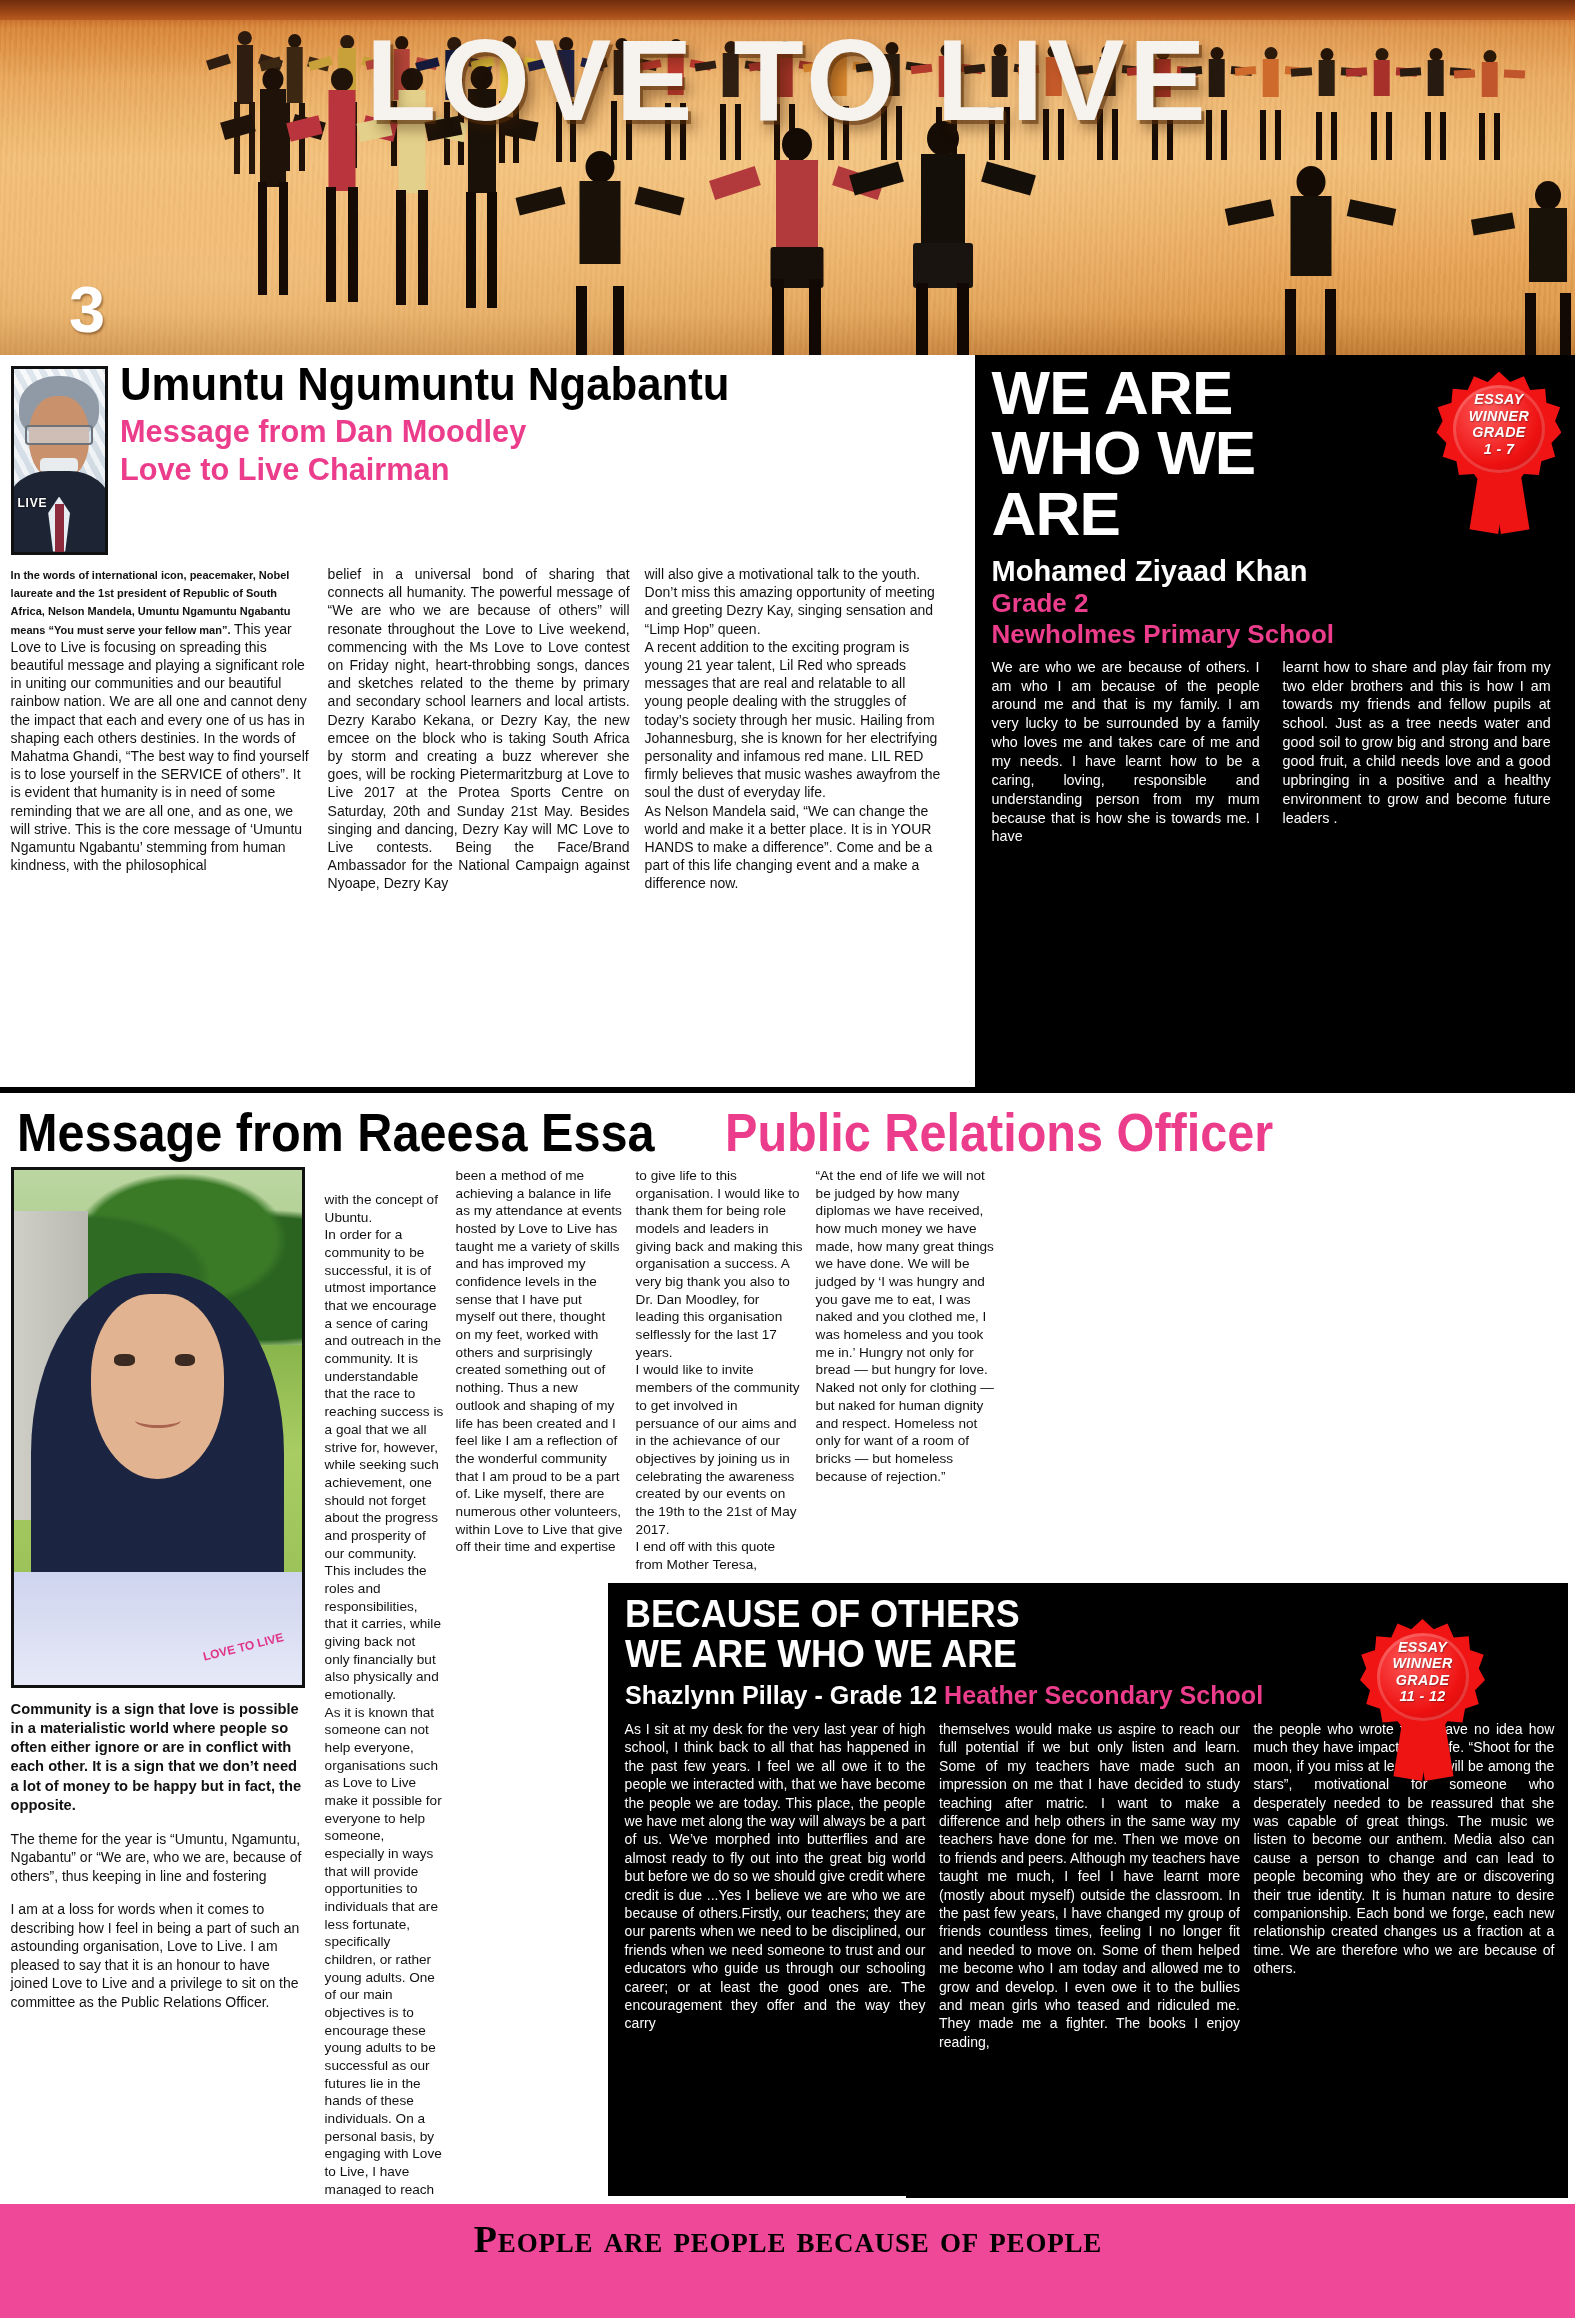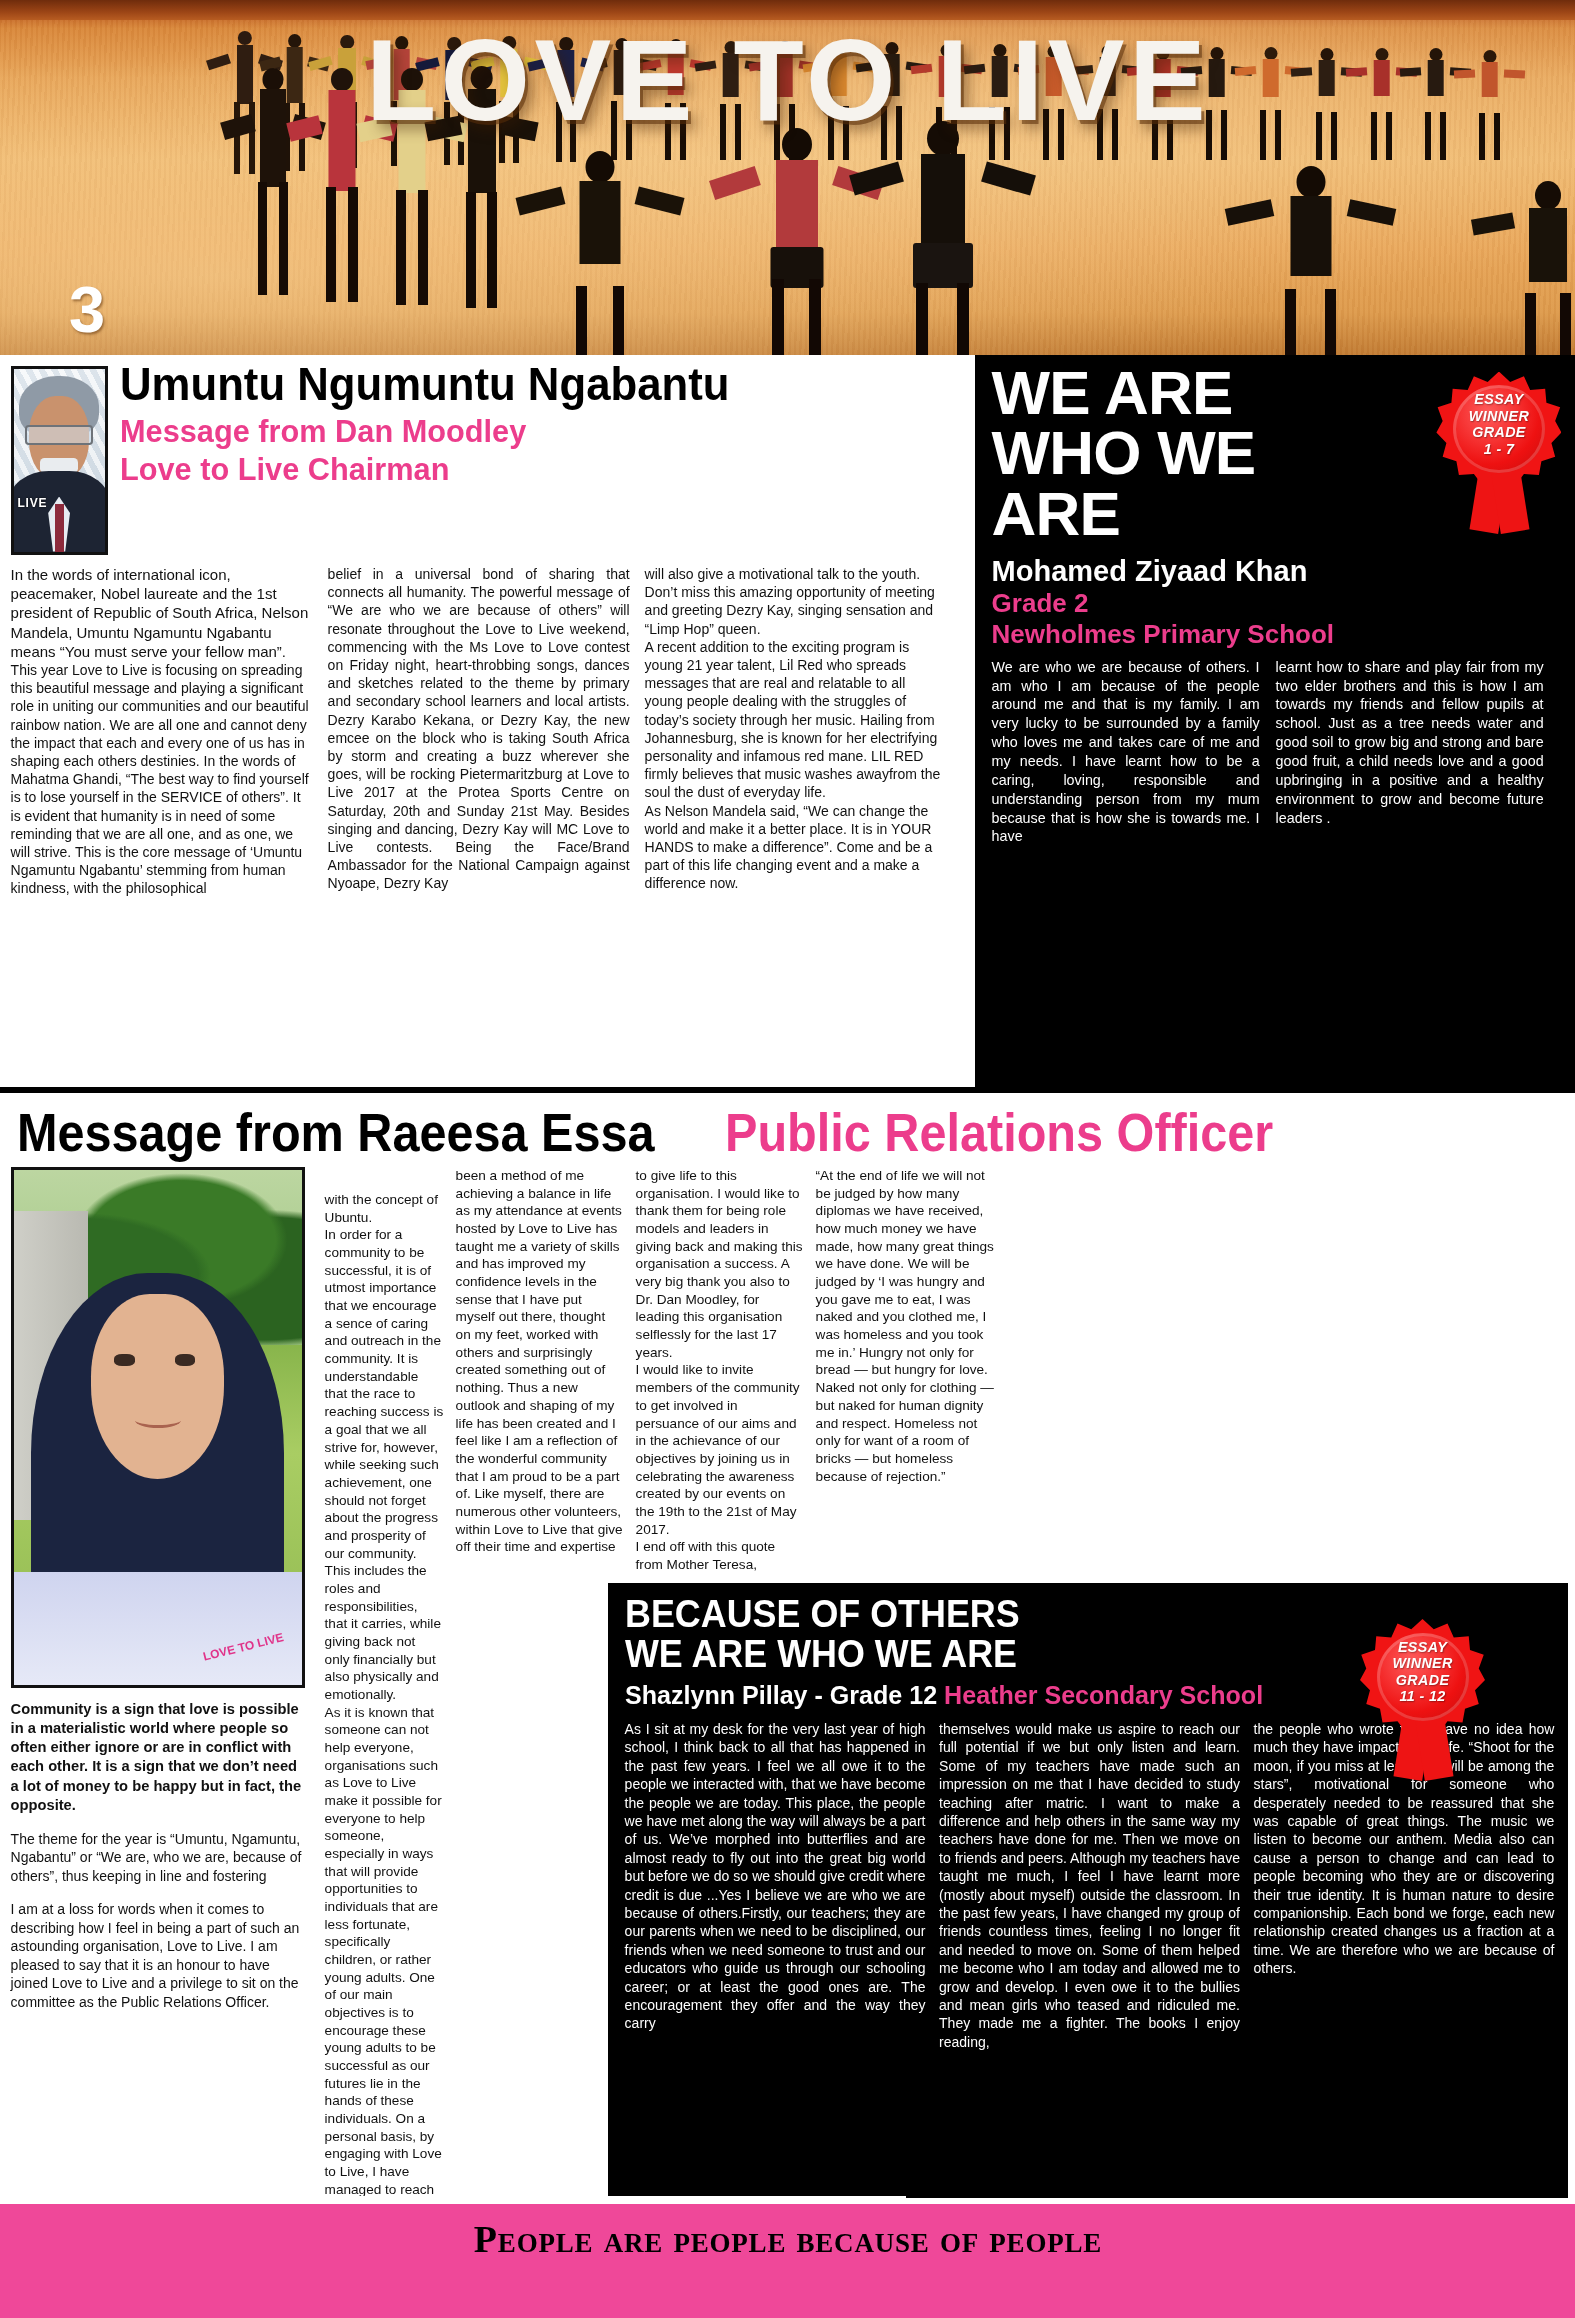--- a/index.html
+++ b/index.html
@@ -172,22 +172,22 @@
   .cols3 .c { width: 302px; }
   .body-txt {
     font-family: "Liberation Sans", sans-serif;
     font-size: 14px;
     line-height: 1.30;
     color: #111;
     text-align: left;
   }
   .body-txt.j { text-align: justify; }
   .lead-bold {
-    font-weight: normal;
-    font-size: 15px;
+    font-weight: bold;
+    font-size: 11px;
     line-height: 1.28;
   }
 
   
   .wwa-title {
     font-family: "Liberation Sans", sans-serif;
     font-weight: bold;
     color: #fff;
     font-size: 62px;
     line-height: .98;
@@ -200,21 +200,21 @@
     font-size: 29px;
     margin-top: 10.6px;
   }
   .wwa-grade {
     font-family: "Liberation Sans", sans-serif;
     font-weight: bold;
     color: #ec3d8c;
     font-size: 26px;
     line-height: 1.16;
   }
-  .wwa-body-cols { display: flex; gap: 16px; margin-top: 9px; }
+  .wwa-body-cols { display: flex; gap: 23px; margin-top: 9px; }
   .wwa-body-cols .c { width: 268px; }
   .wwa-body {
     font-family: "Liberation Sans", sans-serif;
     font-size: 14.3px;
     line-height: 1.32;
     color: #fff;
     text-align: justify;
   }
 
   

